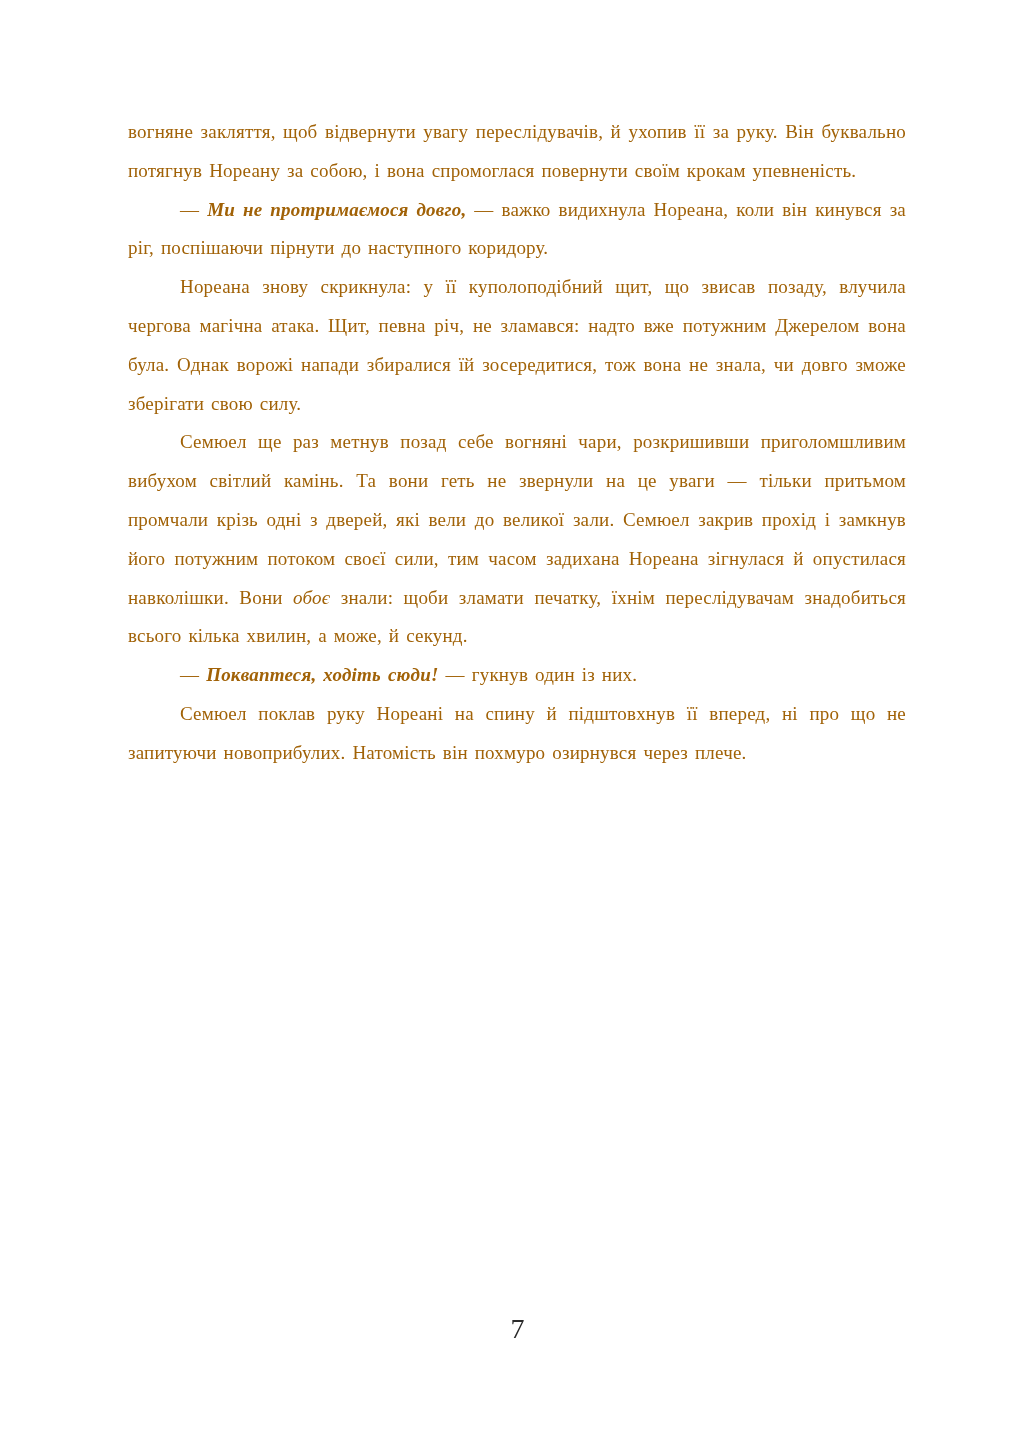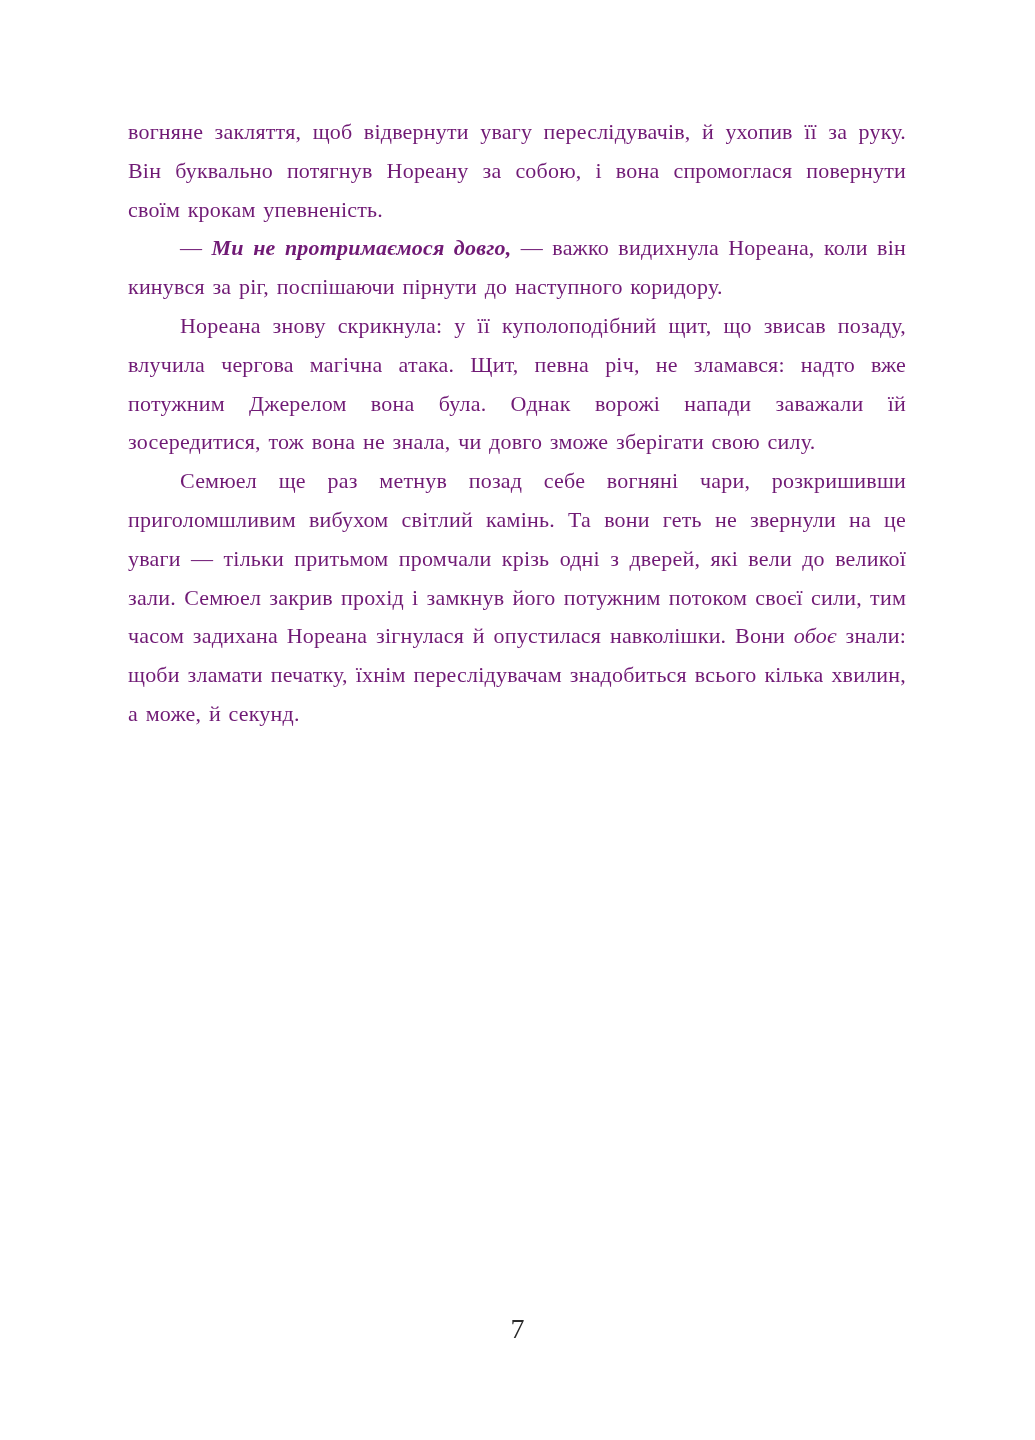--- a/index.html
+++ b/index.html
@@ -3,23 +3,23 @@
   <meta charset="utf-8">
   <style>
     html, body { margin: 0; padding: 0; background: #ffffff; }
     body { width: 1035px; height: 1440px; position: relative; overflow: hidden; }
     .page {
       position: absolute;
       left: 128px;
       top: 113px;
       width: 778px;
       font-family: "Liberation Serif", "DejaVu Serif", serif;
-      font-size: 22px;
+      font-size: 19px;
       line-height: 38.8px;
-      color: #701a75;
+      color: #a16207;
       letter-spacing: 0.2px;
       word-spacing: 2px;
     }
     .para {
       margin: 0;
       text-align: justify;
       text-indent: 52px;
       hyphens: manual;
     }
     .para.noindent { text-indent: 0; }
@@ -38,22 +38,24 @@
   </style>
 </head>
 <body>
 
 <div class="page">
   <p class="para noindent"><span>вогняне закляття, щоб відвернути увагу переслідувачів, й ухопив її за руку. Він буквально потягнув Нореану за собою, і вона спромоглася повернути своїм крокам упевненість.</span></p>
 
   <p class="para"><span>— </span><span class="dlg">Ми не протримаємося довго,</span><span> — важко видихнула Нореана, коли він кинувся за ріг, поспішаючи пірнути до наступного коридору.</span></p>
 
 
-  <p class="para"><span>Нореана знову скрикнула: у її куполоподібний щит, що звисав позаду, влучила чергова магічна атака. Щит, певна річ, не зламався: надто вже потужним Джерелом вона була. Однак ворожі напади заважали їй зосередитися, тож вона не знала, чи довго зможе зберігати свою силу.</span></p>
+  <p class="para"><span>Нореана знову скрикнула: у її куполоподібний щит, що звисав позаду, влучила чергова магічна атака. Щит, певна річ, не зламався: надто вже потужним Джерелом вона була. Однак ворожі напади збиралися їй зосередитися, тож вона не знала, чи довго зможе зберігати свою силу.</span></p>
 
   <p class="para"><span>Семюел ще раз метнув позад себе вогняні чари, роз­кришивши приголомшливим вибухом світлий камінь. Та вони геть не звернули на це уваги — тільки притьмом промчали крізь одні з дверей, які вели до великої зали. Семюел закрив прохід і замкнув його потужним потоком своєї сили, тим часом задихана Нореана зігнулася й опу­стилася навколішки. Вони </span><em class="emph">обоє</em><span> знали: щоби зламати пе­чатку, їхнім переслідувачам знадобиться всього кілька хвилин, а може, й секунд.</span></p>
 
 
 
+  <p class="para"><span>— </span><span class="dlg">Покваптеся, ходіть сюди!</span><span> — гукнув один із них.</span></p>
 
+  <p class="para"><span>Семюел поклав руку Нореані на спину й підштов­хнув її вперед, ні про що не запитуючи новоприбулих. Натомість він похмуро озирнувся через плече.</span></p>
 </div>
 
 <div class="page-number">7</div>
 
 </body></html>

